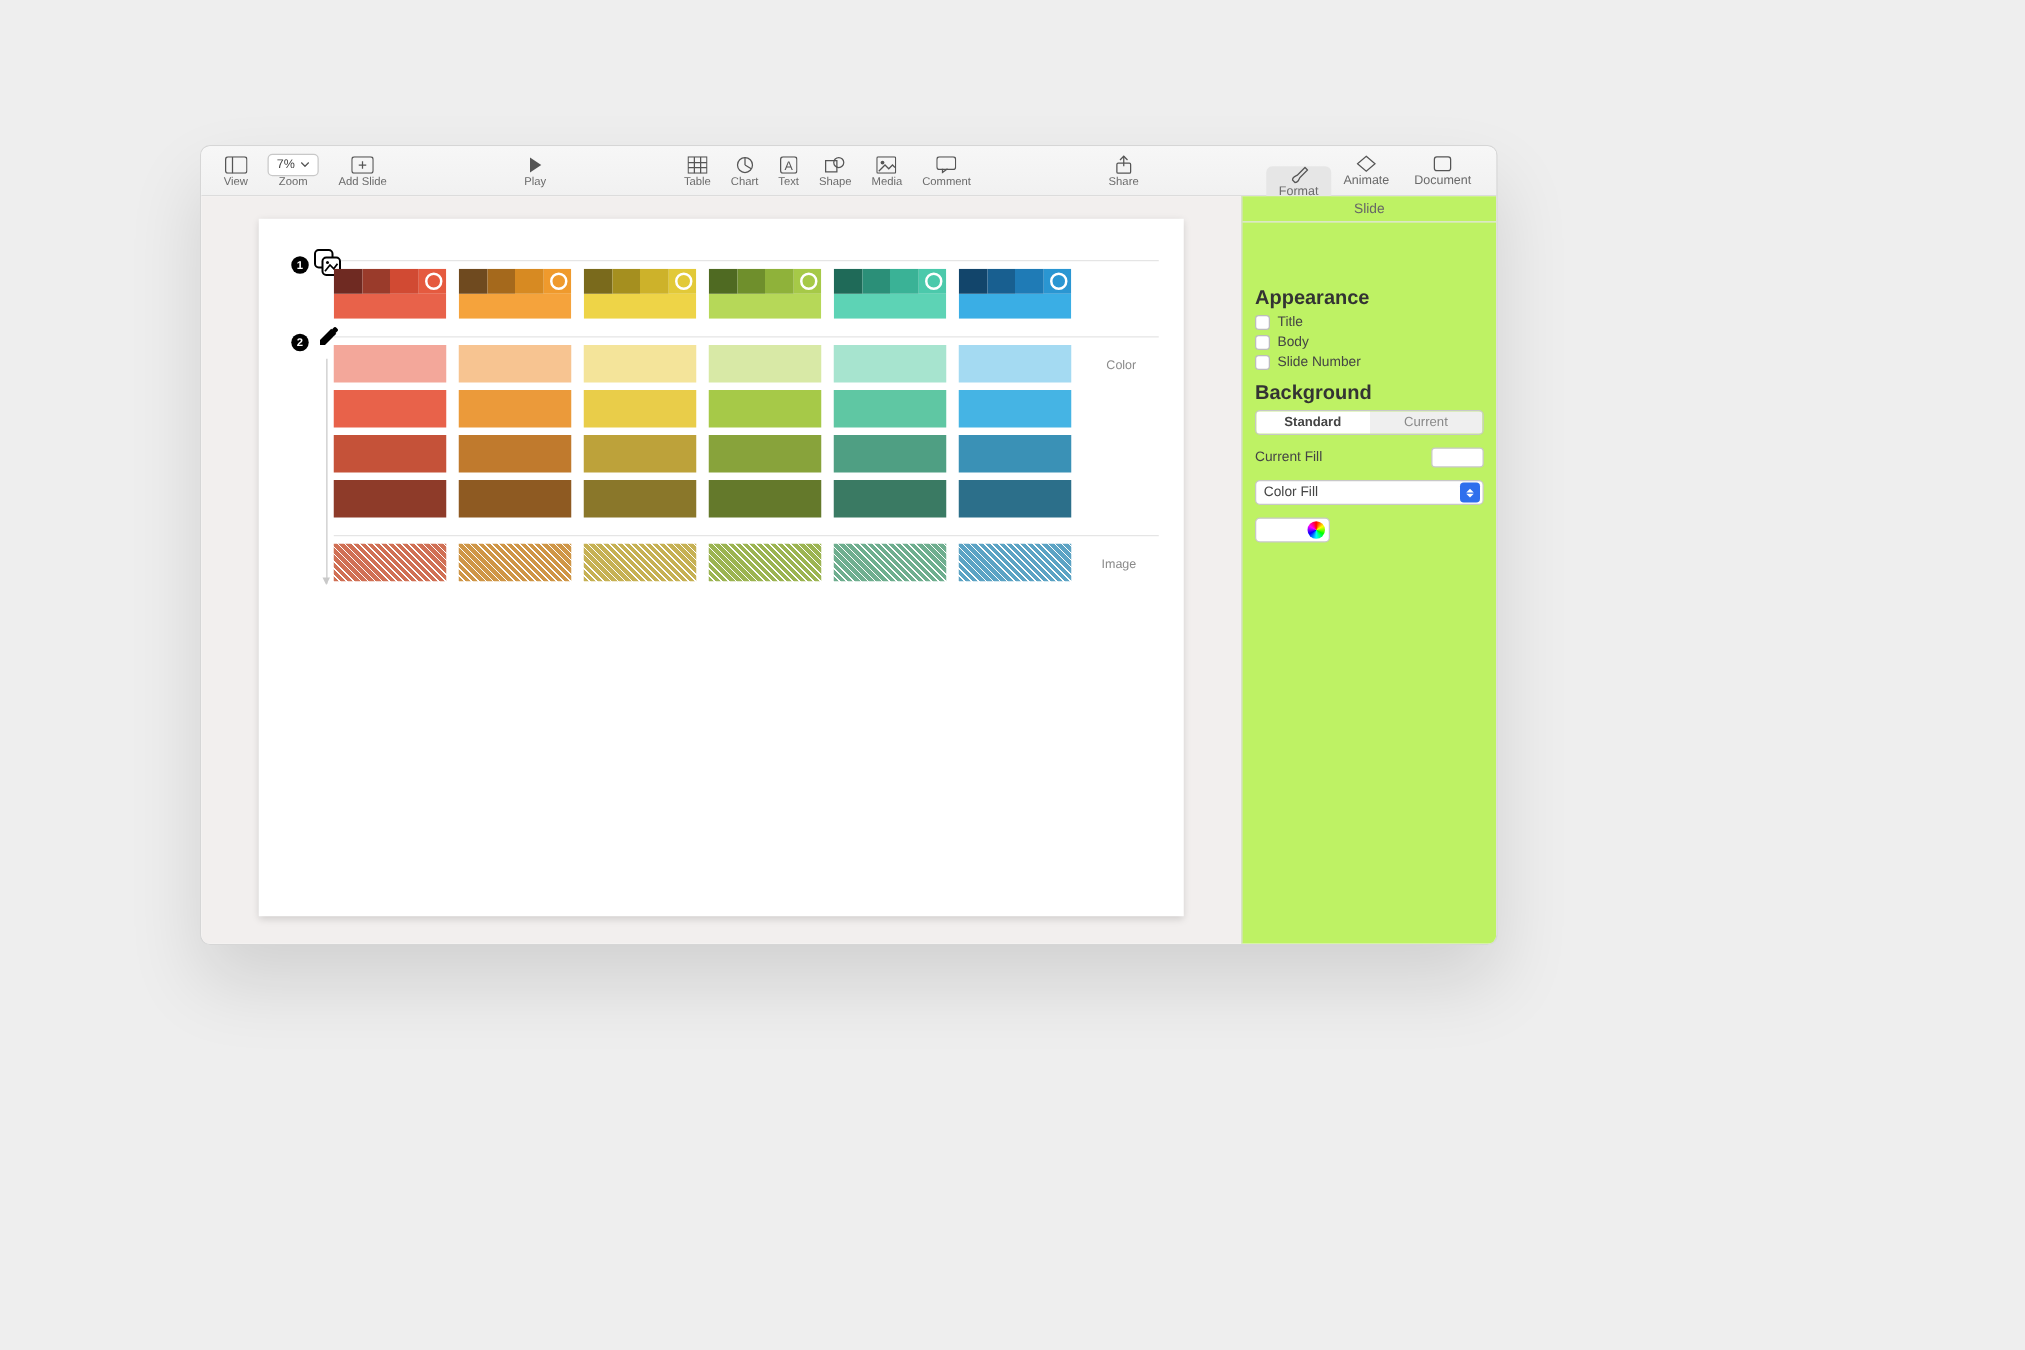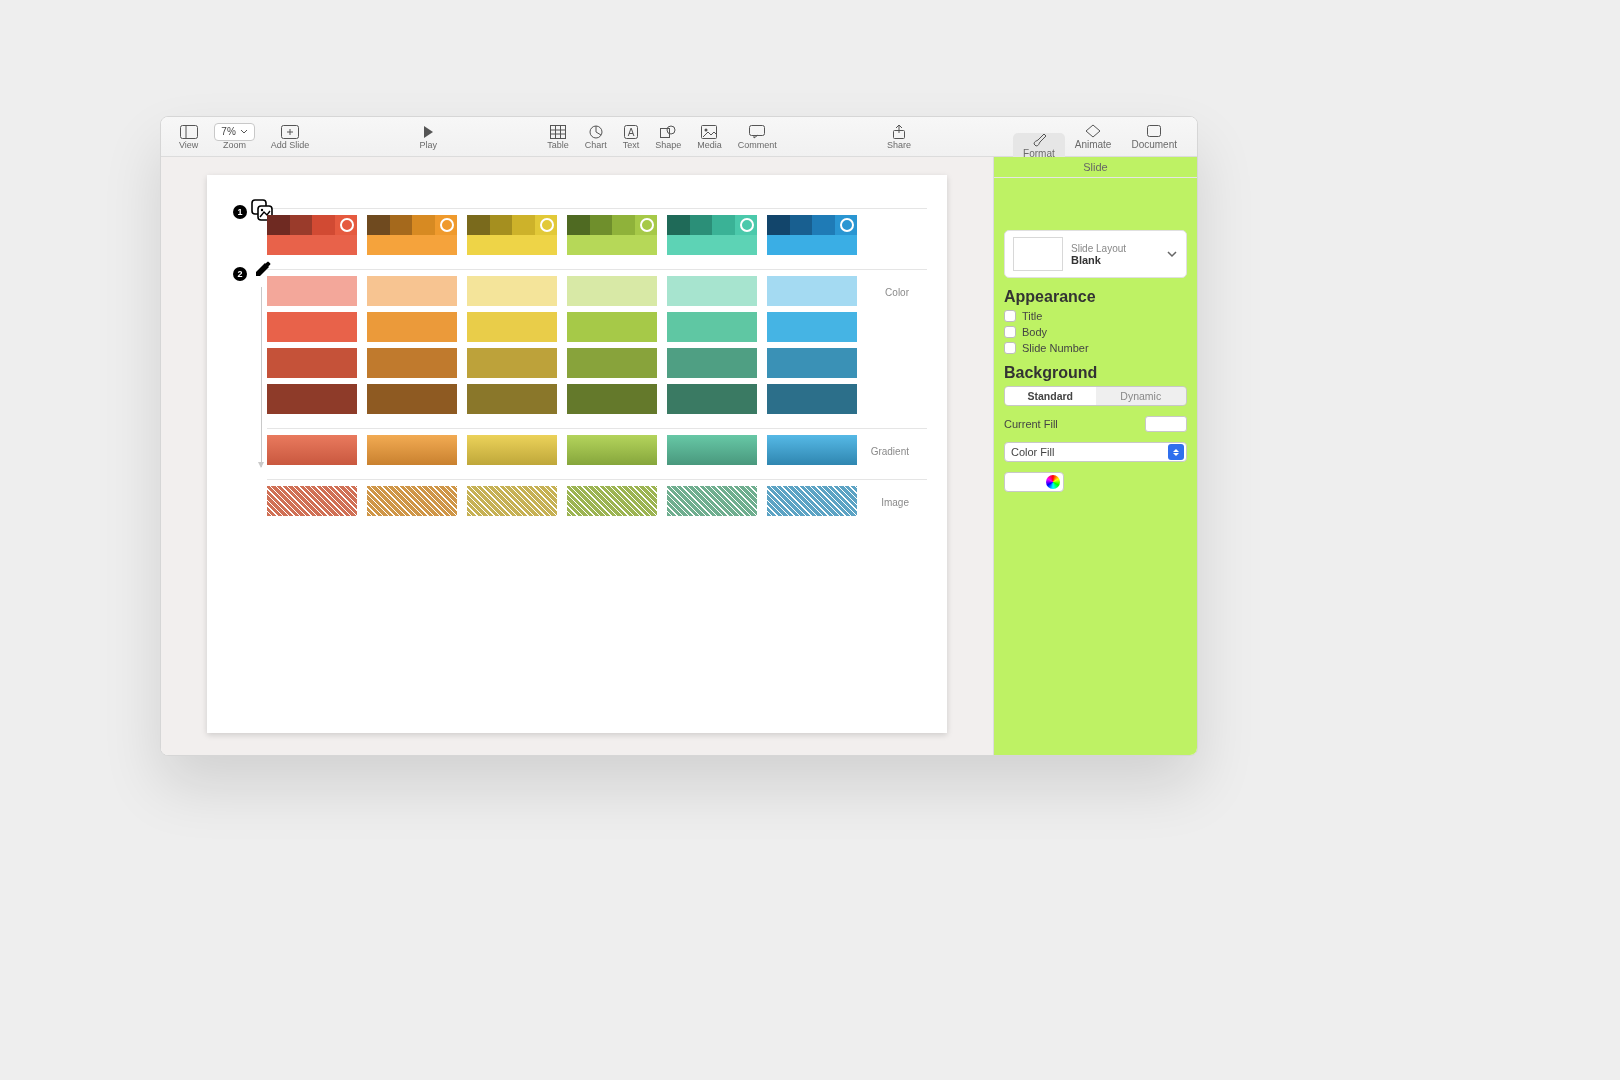--- a/index.html
+++ b/index.html
@@ -339,63 +339,39 @@
                   <div class="sw" style="background: rgb(142, 59, 41);"></div>
                   <div class="sw" style="background: rgb(142, 90, 34);"></div>
                   <div class="sw" style="background: rgb(138, 119, 42);"></div>
                   <div class="sw" style="background: rgb(100, 121, 43);"></div>
                   <div class="sw" style="background: rgb(58, 122, 99);"></div>
                   <div class="sw" style="background: rgb(44, 111, 138);"></div>
                 </div>
               </div>
           </div>
 
-          <div class="section" style="position:relative;">
-            <span class="row-label" style="top:18px;">Gradient</span>
-            <div class="hr"></div>
-            <div class="grid6" id="gradient-row">
-                <div class="sw" style="background: linear-gradient(rgb(233, 122, 94), rgb(201, 88, 63));"></div>
-                <div class="sw" style="background: linear-gradient(rgb(242, 171, 83), rgb(201, 129, 47));"></div>
-                <div class="sw" style="background: linear-gradient(rgb(236, 210, 90), rgb(191, 167, 58));"></div>
-                <div class="sw" style="background: linear-gradient(rgb(180, 212, 92), rgb(134, 166, 60));"></div>
-                <div class="sw" style="background: linear-gradient(rgb(103, 200, 166), rgb(73, 152, 125));"></div>
-                <div class="sw" style="background: linear-gradient(rgb(86, 185, 230), rgb(47, 134, 176));"></div>
-              </div>
-          </div>
 
           <div class="section" style="position:relative;">
             <span class="row-label" style="top:18px;">Image</span>
             <div class="hr"></div>
             <div class="grid6" id="image-row">
                 <div class="sw" style="background: repeating-linear-gradient(45deg, rgb(208, 112, 85), rgb(208, 112, 85) 3px, rgba(255, 255, 255, 0.06) 3px, rgba(255, 255, 255, 0.06) 4px);"></div>
                 <div class="sw" style="background: repeating-linear-gradient(45deg, rgb(207, 150, 71), rgb(207, 150, 71) 3px, rgba(255, 255, 255, 0.06) 3px, rgba(255, 255, 255, 0.06) 4px);"></div>
                 <div class="sw" style="background: repeating-linear-gradient(45deg, rgb(198, 177, 84), rgb(198, 177, 84) 3px, rgba(255, 255, 255, 0.06) 3px, rgba(255, 255, 255, 0.06) 4px);"></div>
                 <div class="sw" style="background: repeating-linear-gradient(45deg, rgb(156, 180, 82), rgb(156, 180, 82) 3px, rgba(255, 255, 255, 0.06) 3px, rgba(255, 255, 255, 0.06) 4px);"></div>
                 <div class="sw" style="background: repeating-linear-gradient(45deg, rgb(111, 174, 143), rgb(111, 174, 143) 3px, rgba(255, 255, 255, 0.06) 3px, rgba(255, 255, 255, 0.06) 4px);"></div>
                 <div class="sw" style="background: repeating-linear-gradient(45deg, rgb(92, 163, 196), rgb(92, 163, 196) 3px, rgba(255, 255, 255, 0.06) 3px, rgba(255, 255, 255, 0.06) 4px);"></div>
               </div>
           </div>
         </div>
       </div>
 
       <div class="inspector">
         <div class="insp-tab-title">Slide</div>
         <div class="insp-body">
-          <div class="layout-box">
-            <div class="layout-thumb"></div>
-            <div class="layout-text">
-              <div class="ll1">Slide Layout</div>
-              <div class="ll2">Blank</div>
-            </div>
-            <span class="chev">
-              <svg width="12" height="8">
-                  <path d="M2 2 L6 6 L10 2" fill="none" stroke="#666" stroke-width="1.5"></path>
-                </svg>
-            </span>
-          </div>
 
           <div>
             <div class="insp-h">Appearance</div>
             <div class="chk-row">
               <span class="chk"></span>
               <span>Title</span>
             </div>
             <div class="chk-row">
               <span class="chk"></span>
               <span>Body</span>
@@ -403,21 +379,21 @@
             <div class="chk-row">
               <span class="chk"></span>
               <span>Slide Number</span>
             </div>
           </div>
 
           <div>
             <div class="insp-h">Background</div>
             <div class="seg" style="margin-top:4px;">
               <div class="on">Standard</div>
-              <div class="off">Dynamic</div>
+              <div class="off">Current</div>
             </div>
           </div>
 
           <div class="fill-row">
             <span>Current Fill</span>
             <span class="fill-swatch"></span>
           </div>
 
           <div class="select">
             <span>Color Fill</span>

